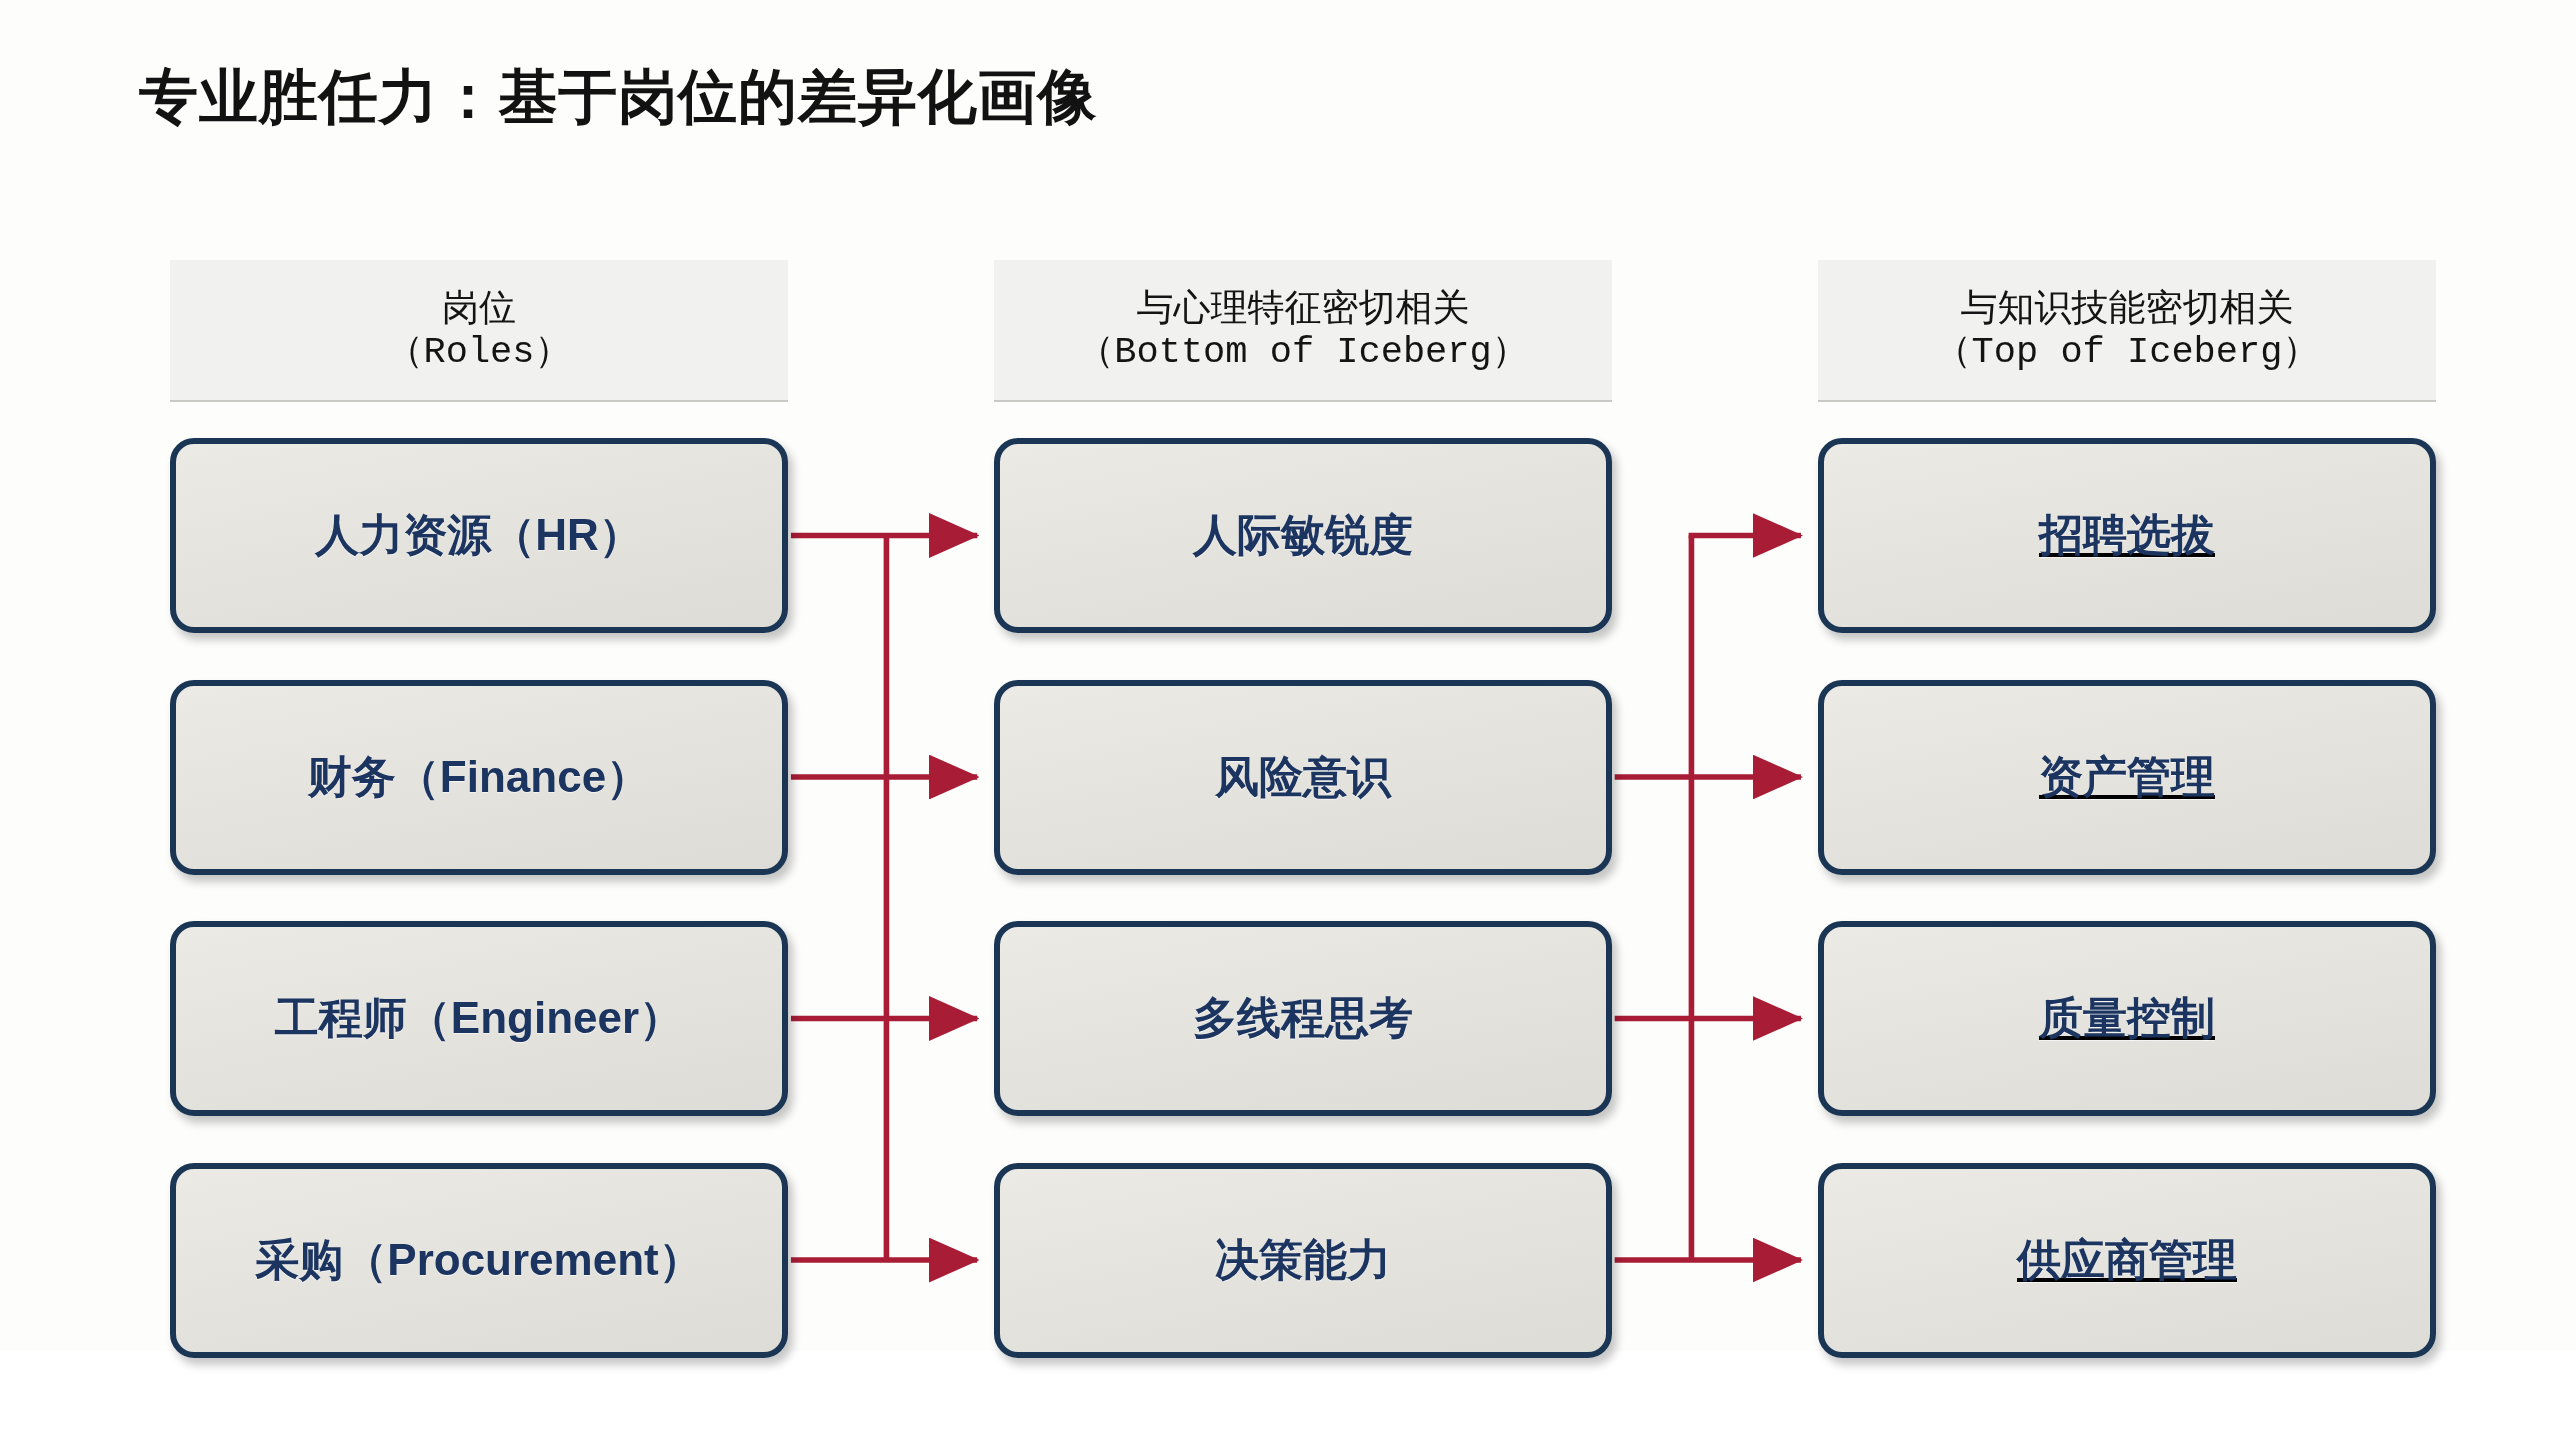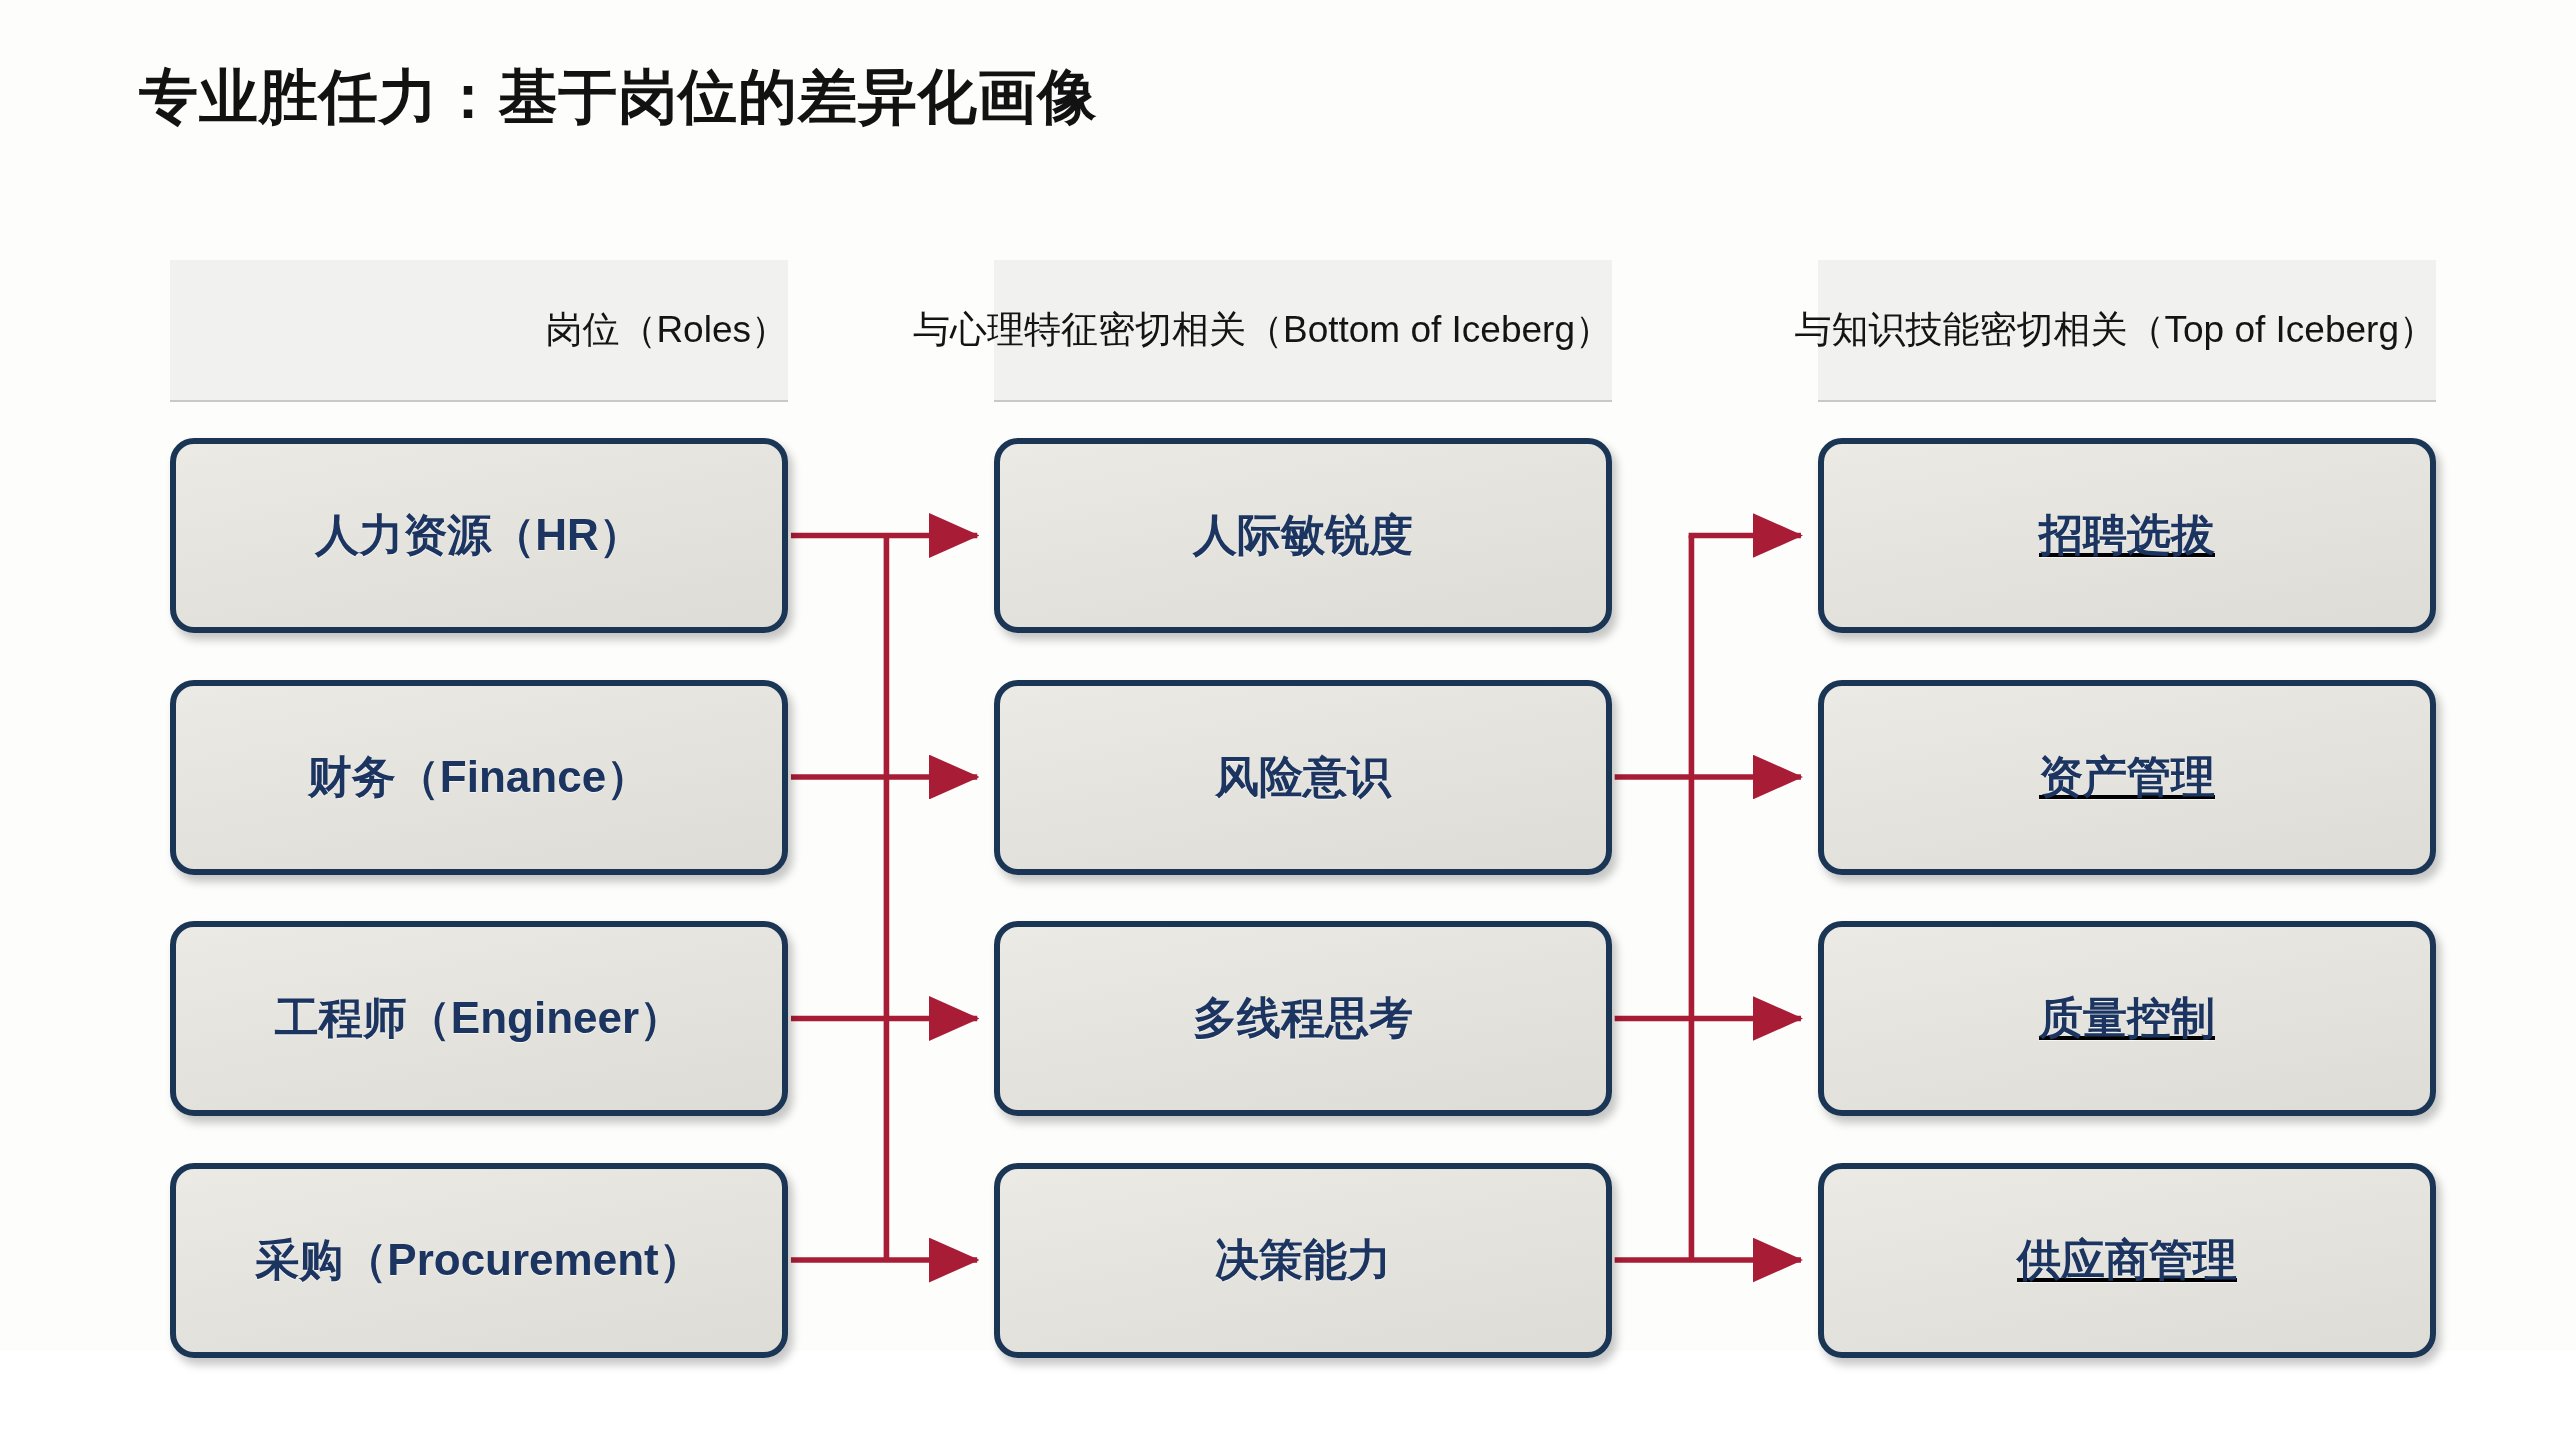--- a/index.html
+++ b/index.html
@@ -32,33 +32,33 @@
   }
 
   
   .col-header {
     position: absolute;
     top: 260px;
     height: 142px;
     background: #f1f1ef;
     border-bottom: 2.8px solid #c9c9c5;
     display: flex;
-    flex-direction: row;
+    flex-direction: column;
     align-items: center;
-    justify-content: flex-end;
+    justify-content: center;
     line-height: 1.22;
   }
   .col-header .cn {
     font-family: "Liberation Serif", "DejaVu Serif", serif;
     font-size: 37px;
     color: #141414;
     white-space: nowrap;
   }
   .col-header .en {
-    font-family: Liberation Sans, sans-serif;
+    font-family: Liberation Mono, monospace;
     font-size: 37px;
     color: #141414;
     white-space: nowrap;
   }
 
   #hdr-0 { left: 170px;  width: 618px; }
   #hdr-1 { left: 994px; width: 618px; }
   #hdr-2 { left: 1818px; width: 618px; }
 
   

